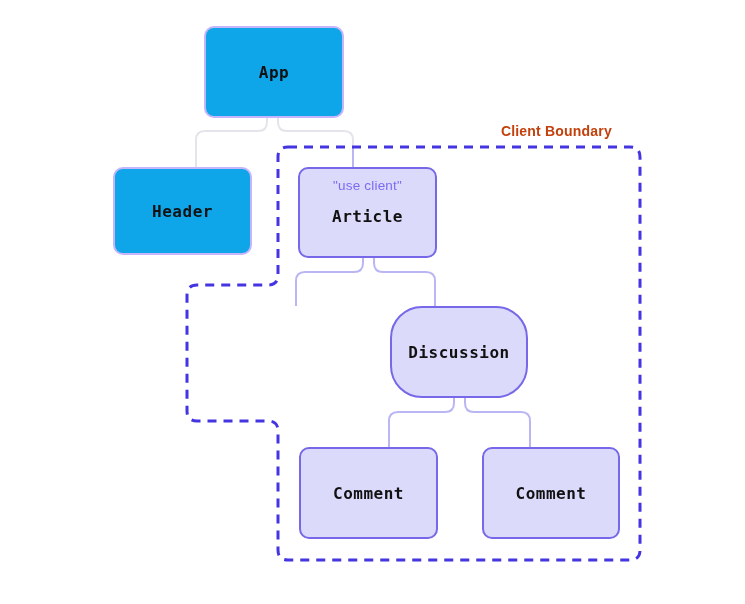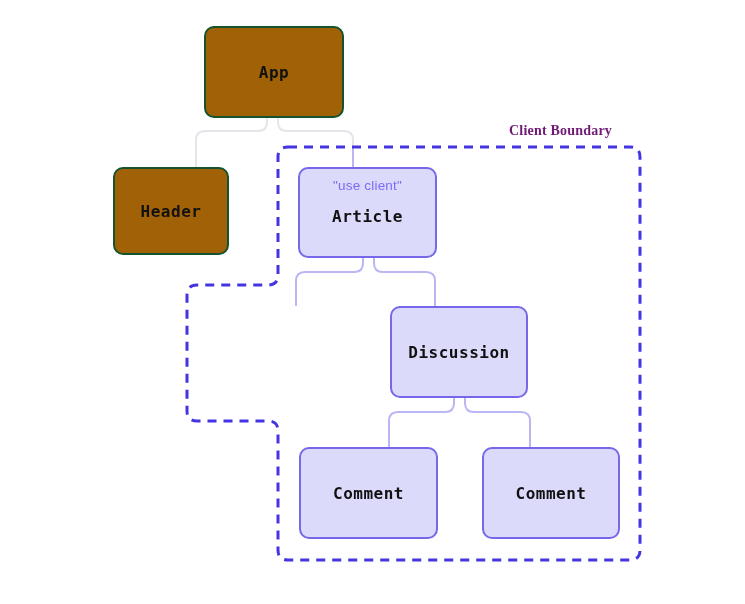--- a/index.html
+++ b/index.html
@@ -30,32 +30,32 @@
     display: flex;
     align-items: center;
     justify-content: center;
     font-size: 16px;
     font-weight: bold;
     color: #111111;
     letter-spacing: 0.5px;
     z-index: 2;
   }
   .node.server {
-    background: #a16207;
-    border: 2px solid #14532d;
+    background: #0ea5e9;
+    border: 2px solid #c4b5fd;
   }
   .node.client {
     background: #dcdafb;
     border: 2px solid #7668e8;
   }
   .node-app        { left: 204px; top: 26px;  width: 140px; height: 92px; }
-  .node-header     { left: 113px; top: 167px; width: 116px; height: 88px; }
+  .node-header     { left: 113px; top: 167px; width: 139px; height: 88px; }
   .node-article    { left: 298px; top: 167px; width: 139px; height: 91px; }
   .node-hitcounter { left: 208px; top: 306px; width: 138px; height: 92px; }
-  .node-discussion { left: 390px; top: 306px; width: 138px; height: 92px; }
+  .node-discussion { left: 390px; top: 306px; width: 138px; height: 92px; border-radius: 32px; }
   .node-comment1   { left: 299px; top: 447px; width: 139px; height: 92px; }
   .node-comment2   { left: 482px; top: 447px; width: 138px; height: 92px; }
   .directive {
     position: absolute;
     top: 9px;
     left: 0;
     width: 100%;
     text-align: center;
     font-family: "Liberation Sans", "DejaVu Sans", sans-serif;
     font-size: 13.5px;
@@ -63,25 +63,25 @@
     letter-spacing: 0.2px;
     color: #7a6bf2;
   }
   .node-article .node-label { margin-top: 8px; }
   .boundary-label {
     position: absolute;
     left: 460px;
     top: 123px;
     width: 152px;
     text-align: right;
-    font-family: Liberation Serif, serif;
+    font-family: Liberation Sans, sans-serif;
     font-size: 14px;
     font-weight: bold;
     letter-spacing: 0.2px;
-    color: #701a75;
+    color: #c2410c;
     z-index: 3;
   }
 </style>
 </head>
 <body>
 
 <div class="canvas">
 
   <svg class="layer" viewBox="0 0 745 604">
 

